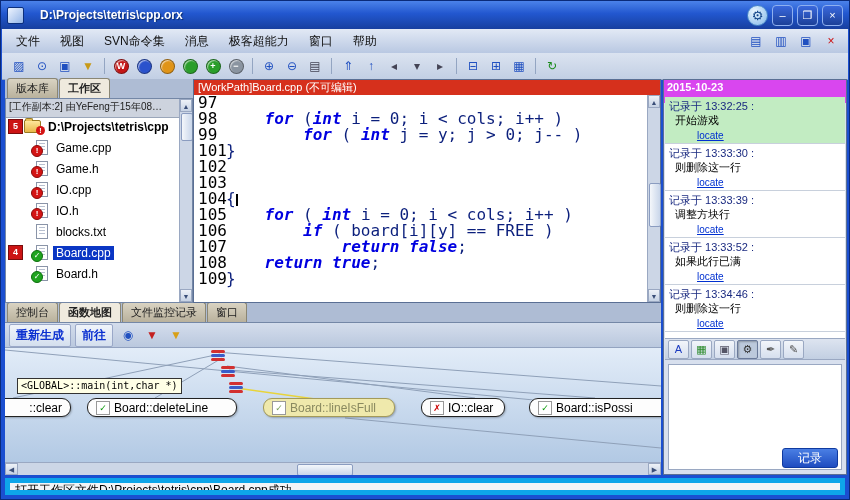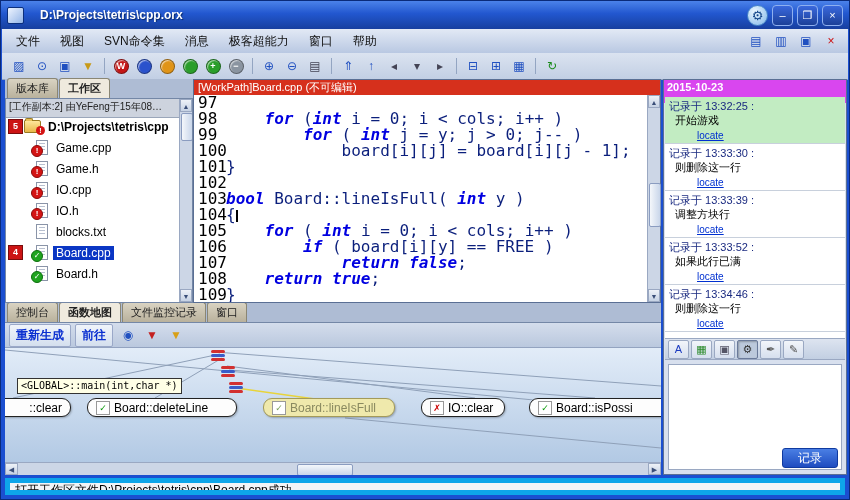--- a/index.html
+++ b/index.html
@@ -288,24 +288,23 @@
       </div>
     </div>
   </div>
 
   <div class="editor">
     <div class="editor-header">[WorkPath]Board.cpp (不可编辑)</div>
     <div class="code-area">
         <div class="code-line"><span class="ln">97</span><span class="code"></span></div>
         <div class="code-line"><span class="ln">98</span><span class="code">    <span class="kw">for</span> (<span class="kw">int</span> i = 0; i &lt; cols; i++ )</span></div>
         <div class="code-line"><span class="ln">99</span><span class="code">        <span class="kw">for</span> ( <span class="kw">int</span> j = y; j &gt; 0; j-- )</span></div>
-        <div class="code-line"><span class="ln">100</span><span class="code">            board[i][j] = board[i][j - 1];</span></div>
         <div class="code-line"><span class="ln">101</span><span class="code">}</span></div>
         <div class="code-line"><span class="ln">102</span><span class="code"></span></div>
-        <div class="code-line"><span class="ln">103</span><span class="code"><span class="kw">bool</span> Board::lineIsFull( <span class="kw">int</span> y )</span></div>
+        <div class="code-line"><span class="ln">103</span></div>
         <div class="code-line"><span class="ln">104</span><span class="code">{<span class="caret"></span></span></div>
         <div class="code-line"><span class="ln">105</span><span class="code">    <span class="kw">for</span> ( <span class="kw">int</span> i = 0; i &lt; cols; i++ )</span></div>
         <div class="code-line"><span class="ln">106</span><span class="code">        <span class="kw">if</span> ( board[i][y] == FREE )</span></div>
         <div class="code-line"><span class="ln">107</span><span class="code">            <span class="kw">return</span> <span class="kw">false</span>;</span></div>
         <div class="code-line"><span class="ln">108</span><span class="code">    <span class="kw">return</span> <span class="kw">true</span>;</span></div>
         <div class="code-line"><span class="ln">109</span><span class="code">}</span></div>
       </div>
     <div class="vscroll editor-scroll">
       <span class="vs-arrow up">▲</span>
       <span class="vs-thumb" style="top:88px;height:42px;"></span>

